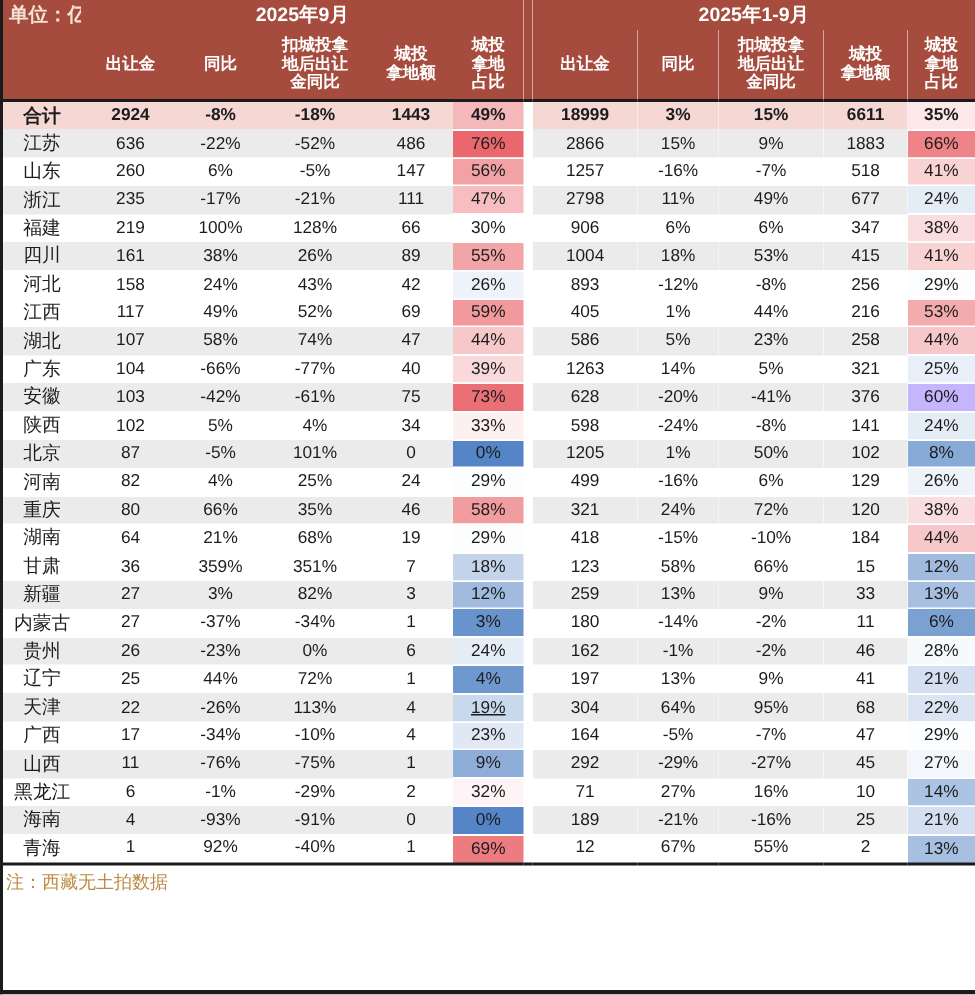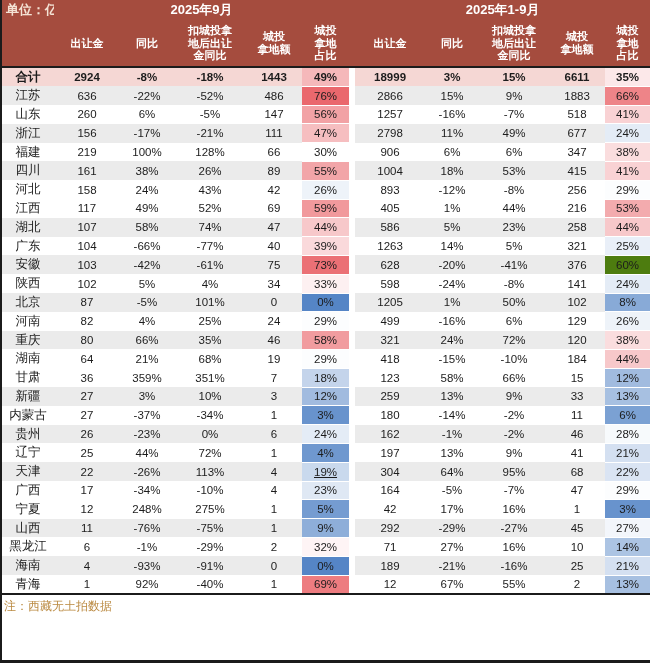--- a/index.html
+++ b/index.html
@@ -121,21 +121,21 @@
           <td class="heat" style="background: rgb(242, 162, 165);">56%</td>
           <td class="sep"></td>
           <td>1257</td>
           <td>-16%</td>
           <td>-7%</td>
           <td>518</td>
           <td class="heat" style="background: rgb(249, 210, 212);">41%</td>
         </tr>
         <tr class="alt">
           <td class="rowname">浙江</td>
-          <td>156</td>
+          <td>235</td>
           <td>-17%</td>
           <td>-21%</td>
           <td>111</td>
           <td class="heat" style="background: rgb(246, 190, 192);">47%</td>
           <td class="sep"></td>
           <td>2798</td>
           <td>11%</td>
           <td>49%</td>
           <td>677</td>
           <td class="heat" style="background: rgb(228, 236, 246);">24%</td>
@@ -229,21 +229,21 @@
           <td>103</td>
           <td>-42%</td>
           <td>-61%</td>
           <td>75</td>
           <td class="heat" style="background: rgb(235, 112, 117);">73%</td>
           <td class="sep"></td>
           <td>628</td>
           <td>-20%</td>
           <td>-41%</td>
           <td>376</td>
-          <td class="heat" style="background: #4d7c0f;">60%</td>
+          <td class="heat" style="background: #c4b5fd;">60%</td>
         </tr>
         <tr>
           <td class="rowname">陕西</td>
           <td>102</td>
           <td>5%</td>
           <td>4%</td>
           <td>34</td>
           <td class="heat" style="background: rgb(253, 240, 241);">33%</td>
           <td class="sep"></td>
           <td>598</td>
@@ -319,21 +319,21 @@
           <td>123</td>
           <td>58%</td>
           <td>66%</td>
           <td>15</td>
           <td class="heat" style="background: rgb(161, 187, 223);">12%</td>
         </tr>
         <tr class="alt">
           <td class="rowname">新疆</td>
           <td>27</td>
           <td>3%</td>
-          <td>10%</td>
+          <td>82%</td>
           <td>3</td>
           <td class="heat" style="background: rgb(161, 187, 223);">12%</td>
           <td class="sep"></td>
           <td>259</td>
           <td>13%</td>
           <td>9%</td>
           <td>33</td>
           <td class="heat" style="background: rgb(167, 192, 225);">13%</td>
         </tr>
         <tr>
@@ -398,34 +398,20 @@
           <td>-34%</td>
           <td>-10%</td>
           <td>4</td>
           <td class="heat" style="background: rgb(223, 232, 244);">23%</td>
           <td class="sep"></td>
           <td>164</td>
           <td>-5%</td>
           <td>-7%</td>
           <td>47</td>
           <td class="heat" style="background: rgb(252, 253, 254);">29%</td>
-        </tr>
-        <tr>
-          <td class="rowname">宁夏</td>
-          <td>12</td>
-          <td>248%</td>
-          <td>275%</td>
-          <td>1</td>
-          <td class="heat" style="background: rgb(117, 156, 209);">5%</td>
-          <td class="sep"></td>
-          <td>42</td>
-          <td>17%</td>
-          <td>16%</td>
-          <td>1</td>
-          <td class="heat" style="background: rgb(104, 147, 205);">3%</td>
         </tr>
         <tr class="alt">
           <td class="rowname">山西</td>
           <td>11</td>
           <td>-76%</td>
           <td>-75%</td>
           <td>1</td>
           <td class="heat" style="background: rgb(142, 174, 217);">9%</td>
           <td class="sep"></td>
           <td>292</td>

